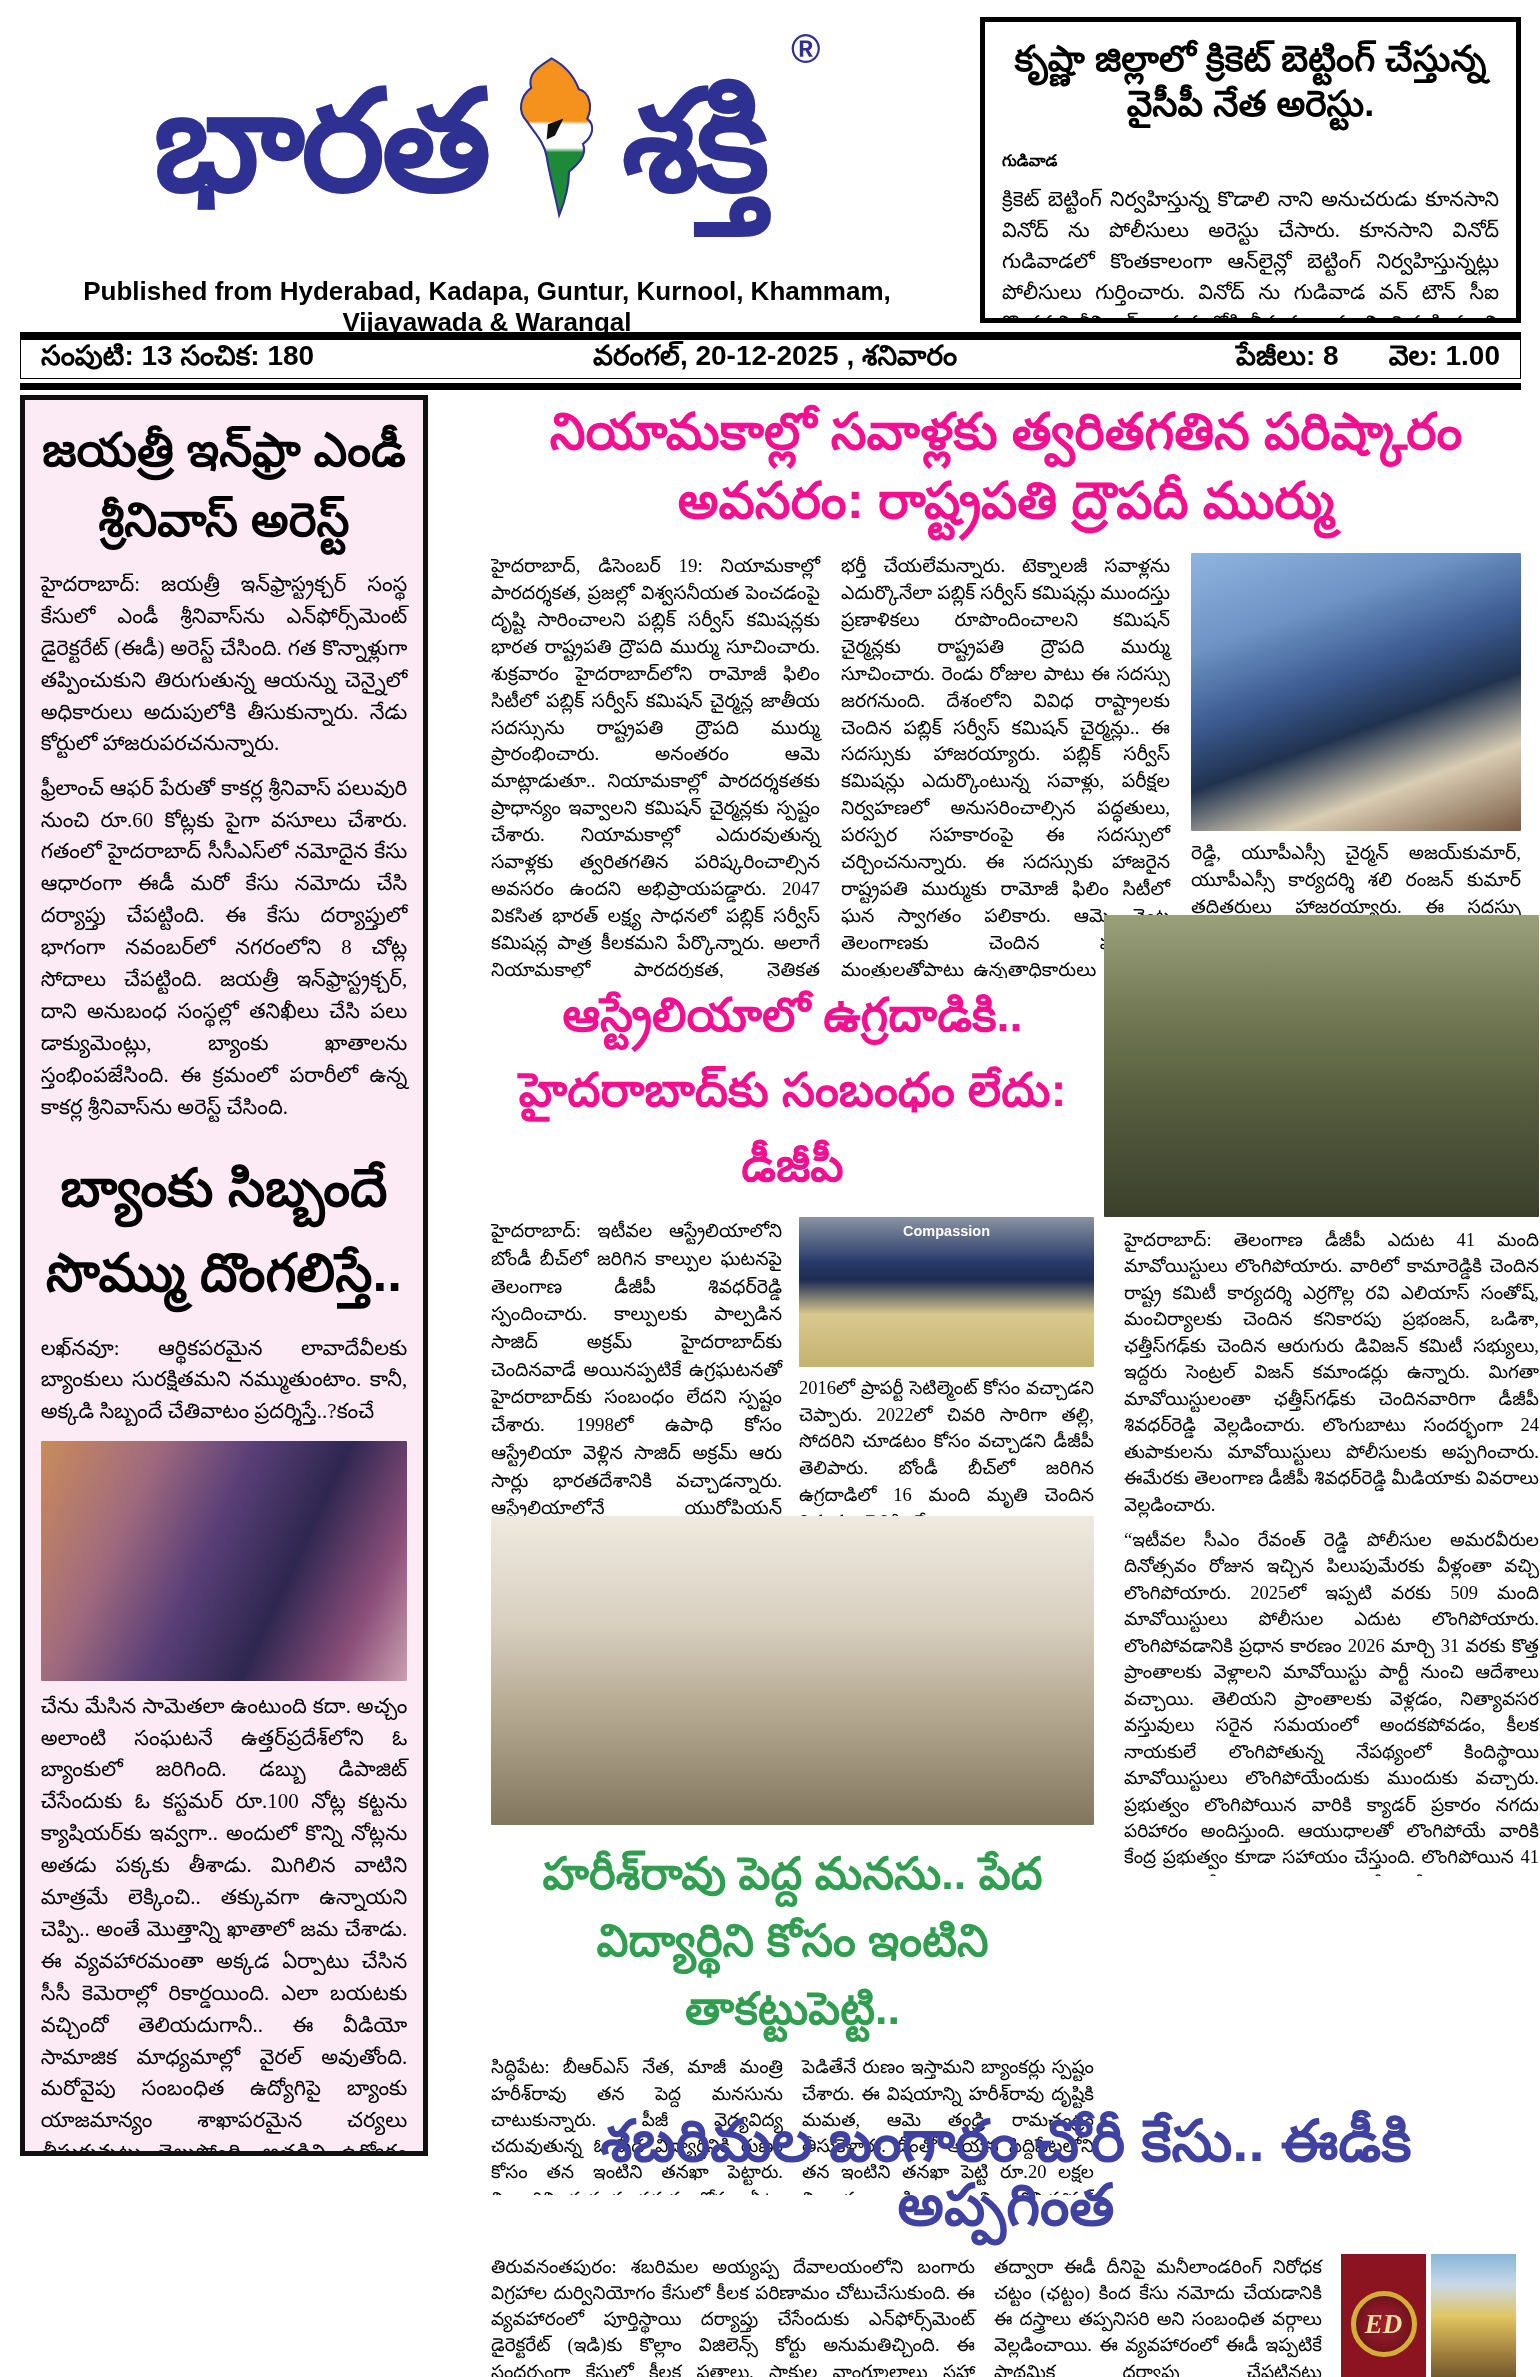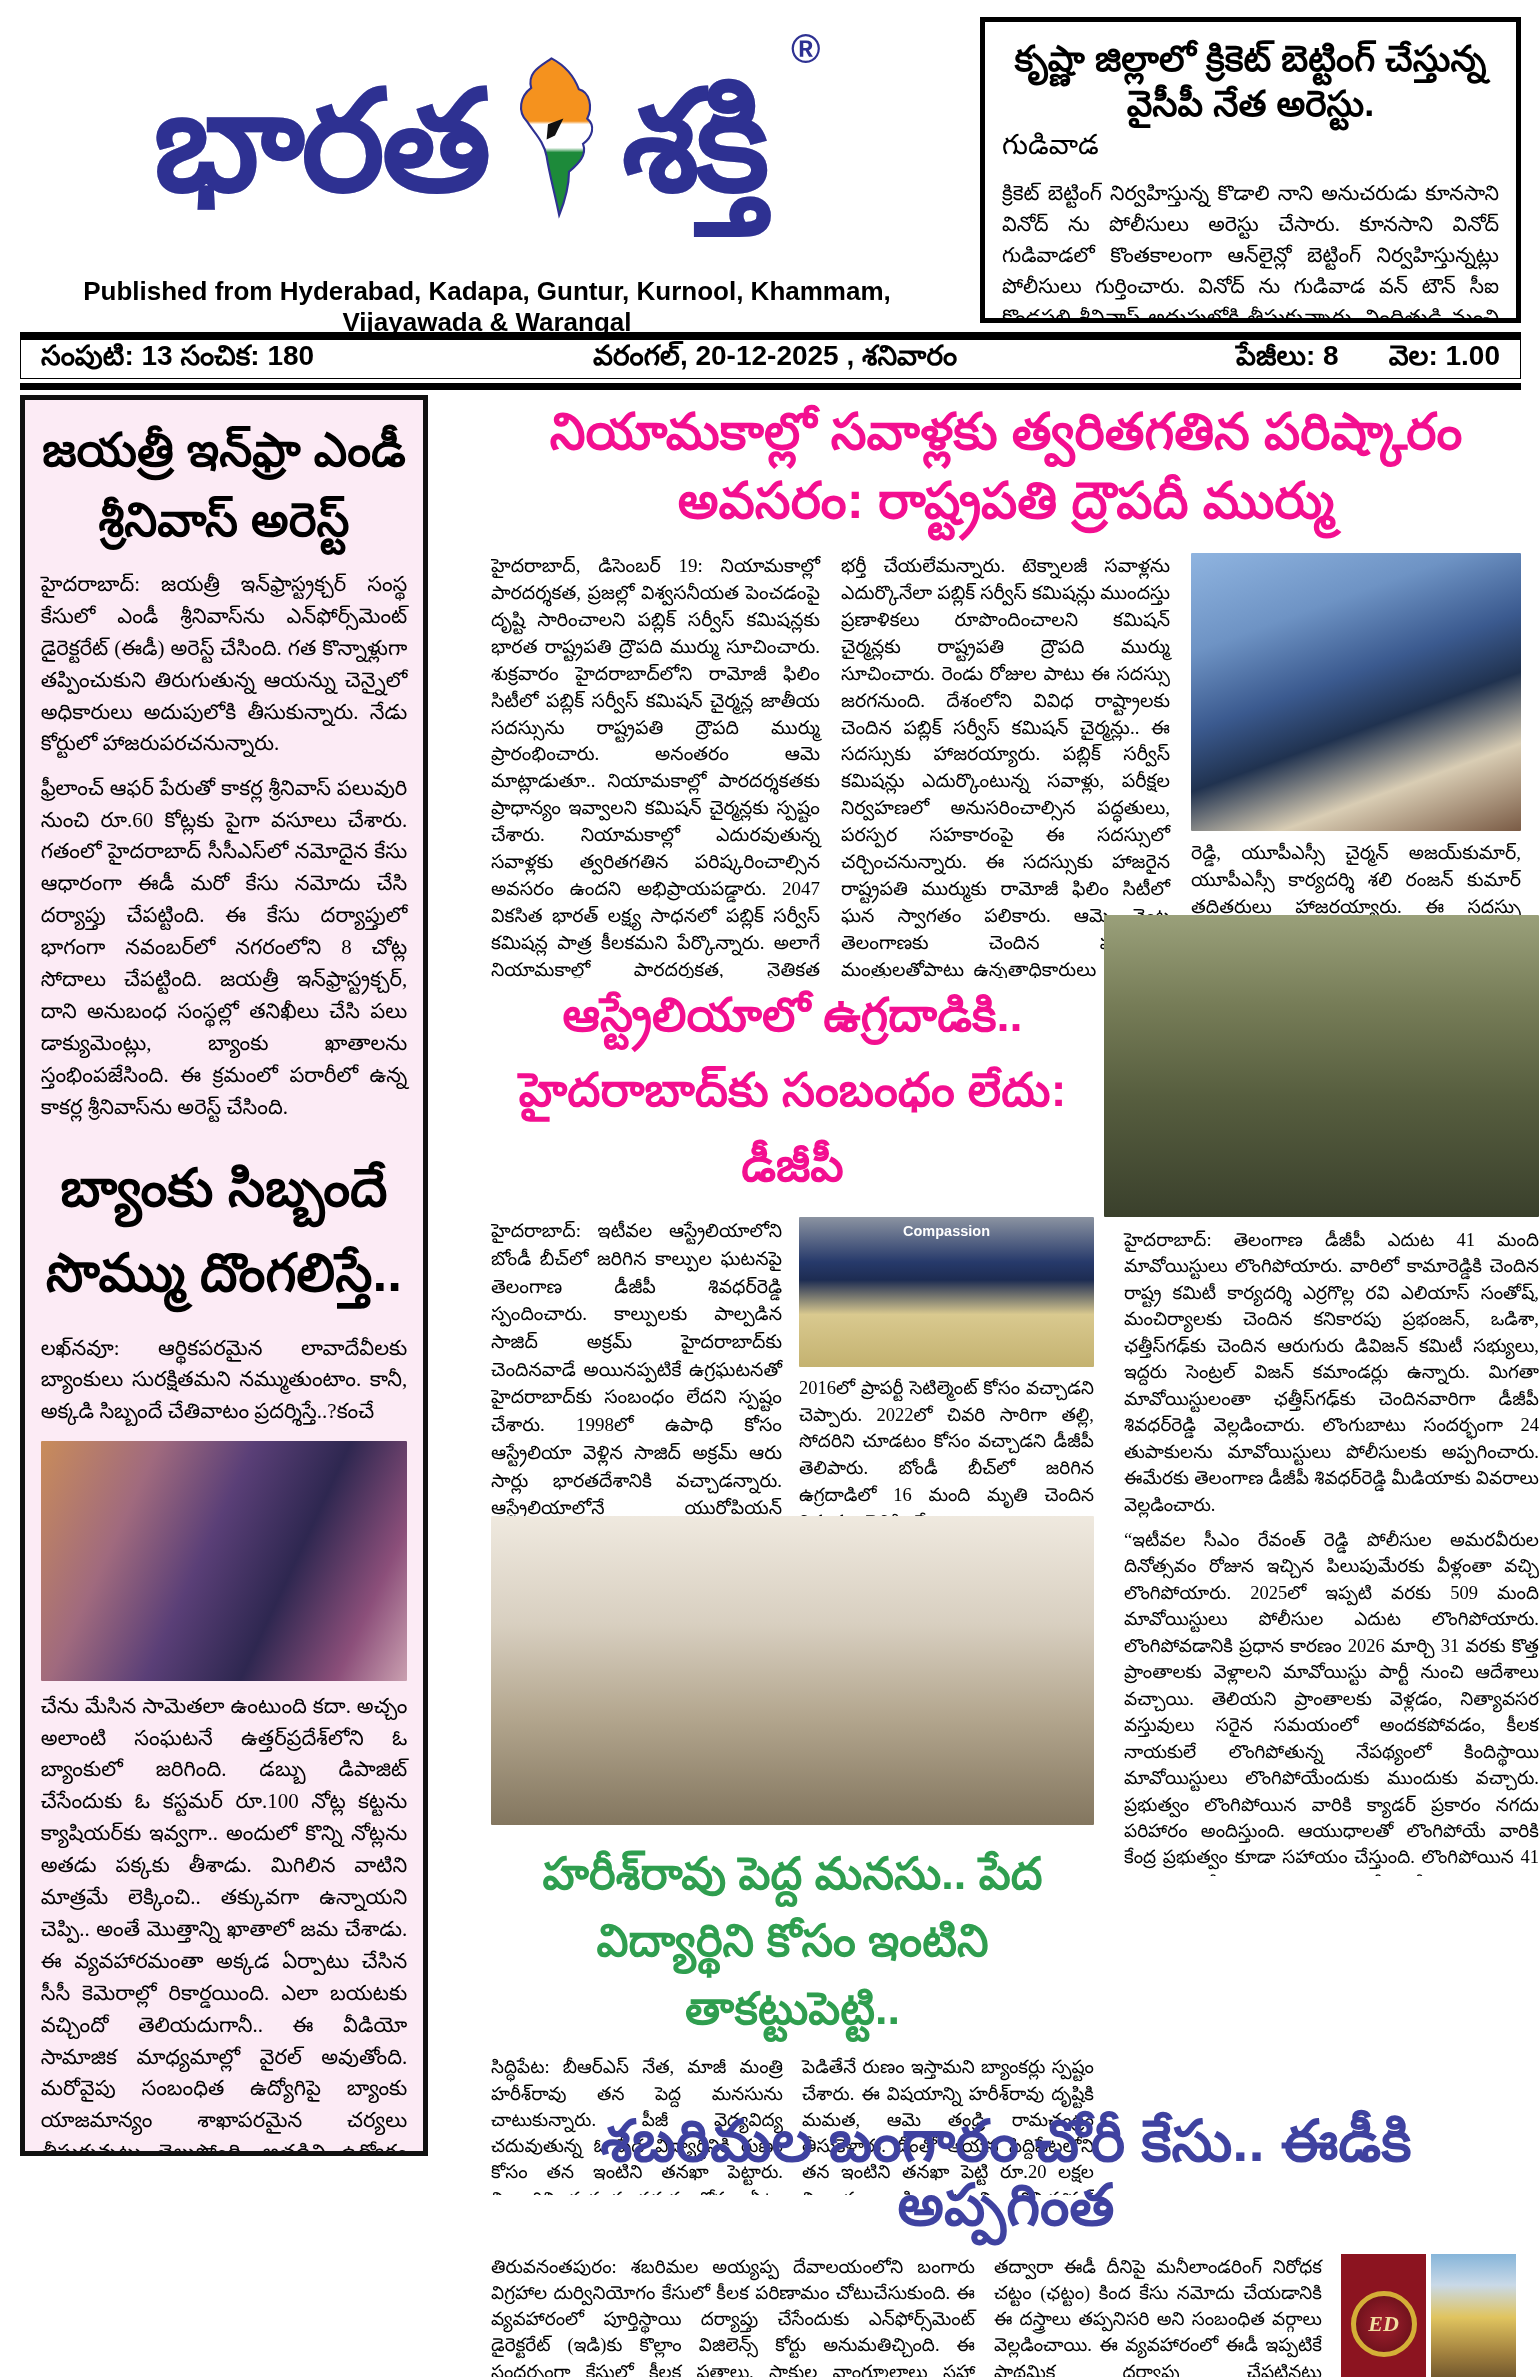--- a/index.html
+++ b/index.html
@@ -30,21 +30,21 @@
 
   
   .breaking-box {
     position:absolute; left:980px; top:17px; width:541px; height:306px;
     border:5px solid #000; background:#fff; padding:14px 17px;
   }
   .breaking-headline {
     font-family:"Liberation Sans", sans-serif; font-weight:900;
     font-size:36px; line-height:1.25; text-align:center; color:#000;
   }
-  .breaking-dateline { font-size:28px; margin-top:3px; font-weight:400; }
+  .breaking-dateline { font-size:16px; margin-top:26px; font-weight:700; }
   .breaking-body { font-size:20.7px; line-height:1.5; margin-top:10px; text-align:justify; }
 
   
   .date-bar {
     position:absolute; left:20px; top:332px; width:1501px; height:58px;
     border-top:7.8px solid #000; border-bottom:7.8px solid #000;
     display:flex; 
   }
   .date-bar-inner {
     flex:1; height:40px; border:1.7px solid #000; margin:0 0;
@@ -149,21 +149,21 @@
   .saba-col2 { width:328px; font-size:18.5px; line-height:1.42; text-align:justify; }
   .saba-media { width:179px; display:flex; gap:4.5px; align-items:flex-start; }
   .ed-logo {
     width:85px; height:141px; background:#8c1420;
     display:flex; align-items:center; justify-content:center;
   }
   .ed-crest {
     width:66px; height:66px; border-radius:50%;
     border:5.6px solid #d4af37; background:radial-gradient(#a3202e,#5d0d16);
     color:#f2dfa0; font-family:"Liberation Serif", serif; font-weight:700;
-    font-size:22px; display:flex; align-items:center; justify-content:center; font-style:italic;text-align:right;
+    font-size:27px; display:flex; align-items:center; justify-content:center; font-style:italic;text-align:right;
   }
   .temple-photo {
     width:85px; height:141px;
     background:linear-gradient(180deg,#86b5d9 0%,#c9d9e8 22%,#e0c45f 45%,#a3823f 70%,#4f3a22 100%);
   }
 </style>
 </head>
 <body>
 
 <div class="page">

